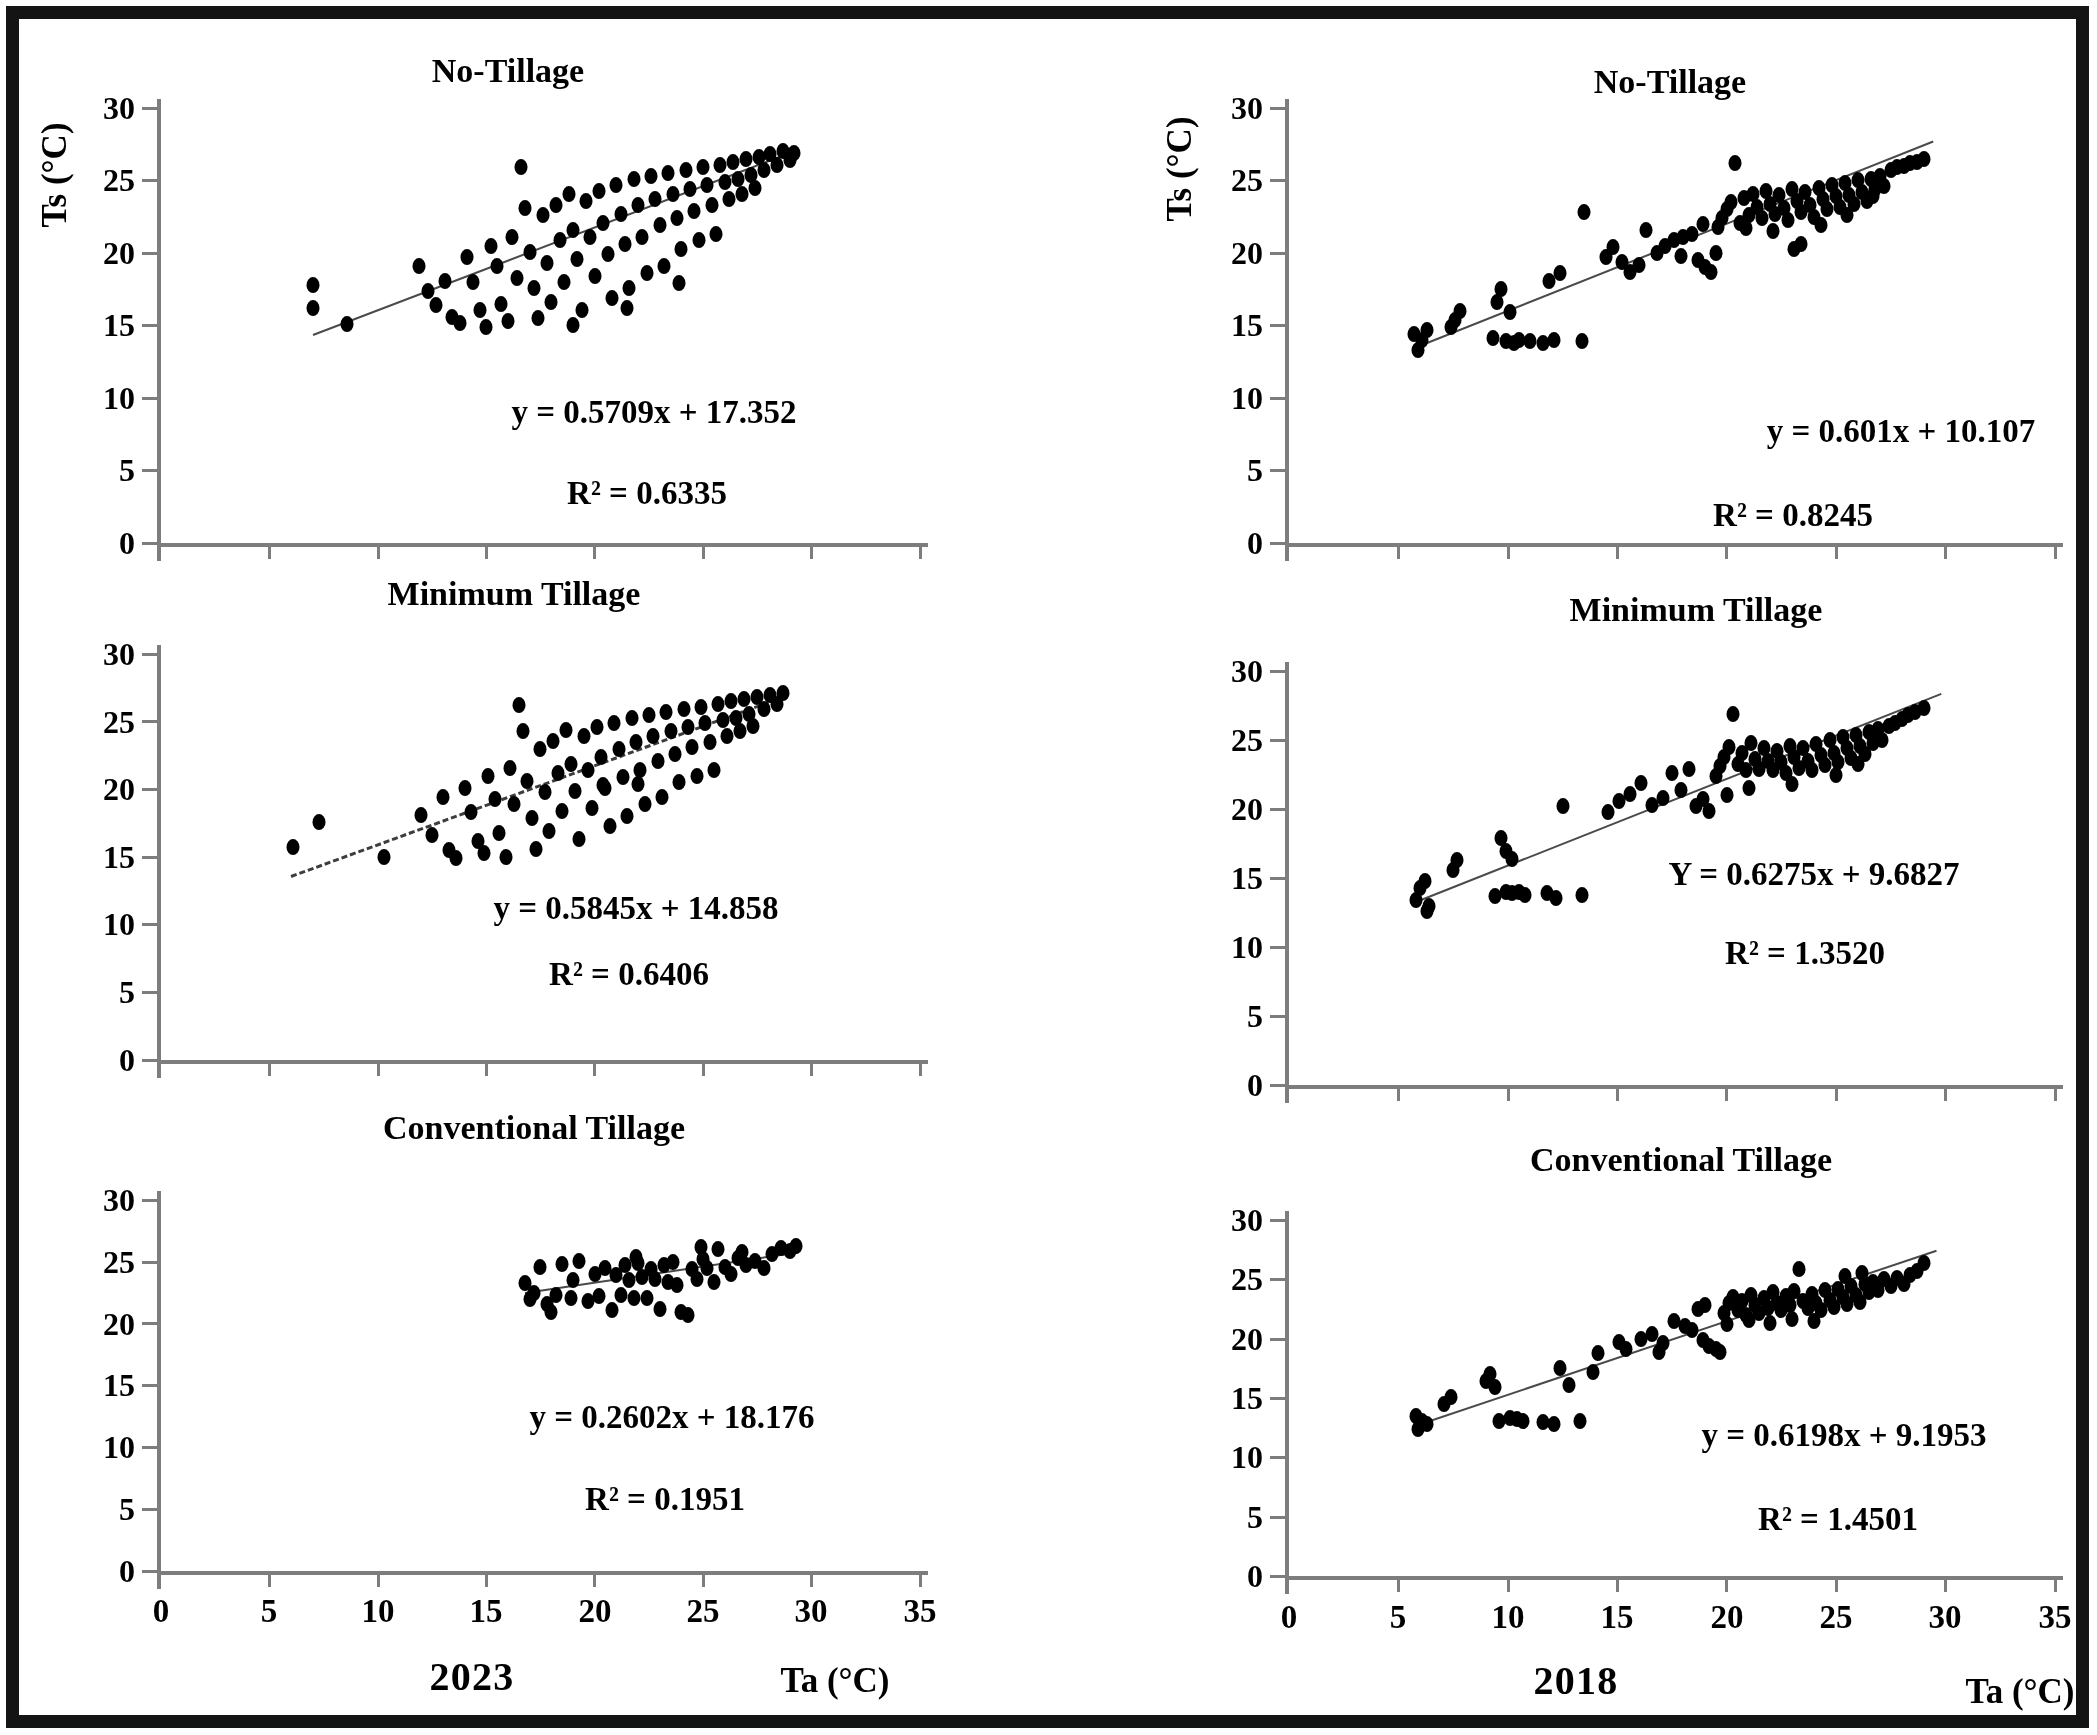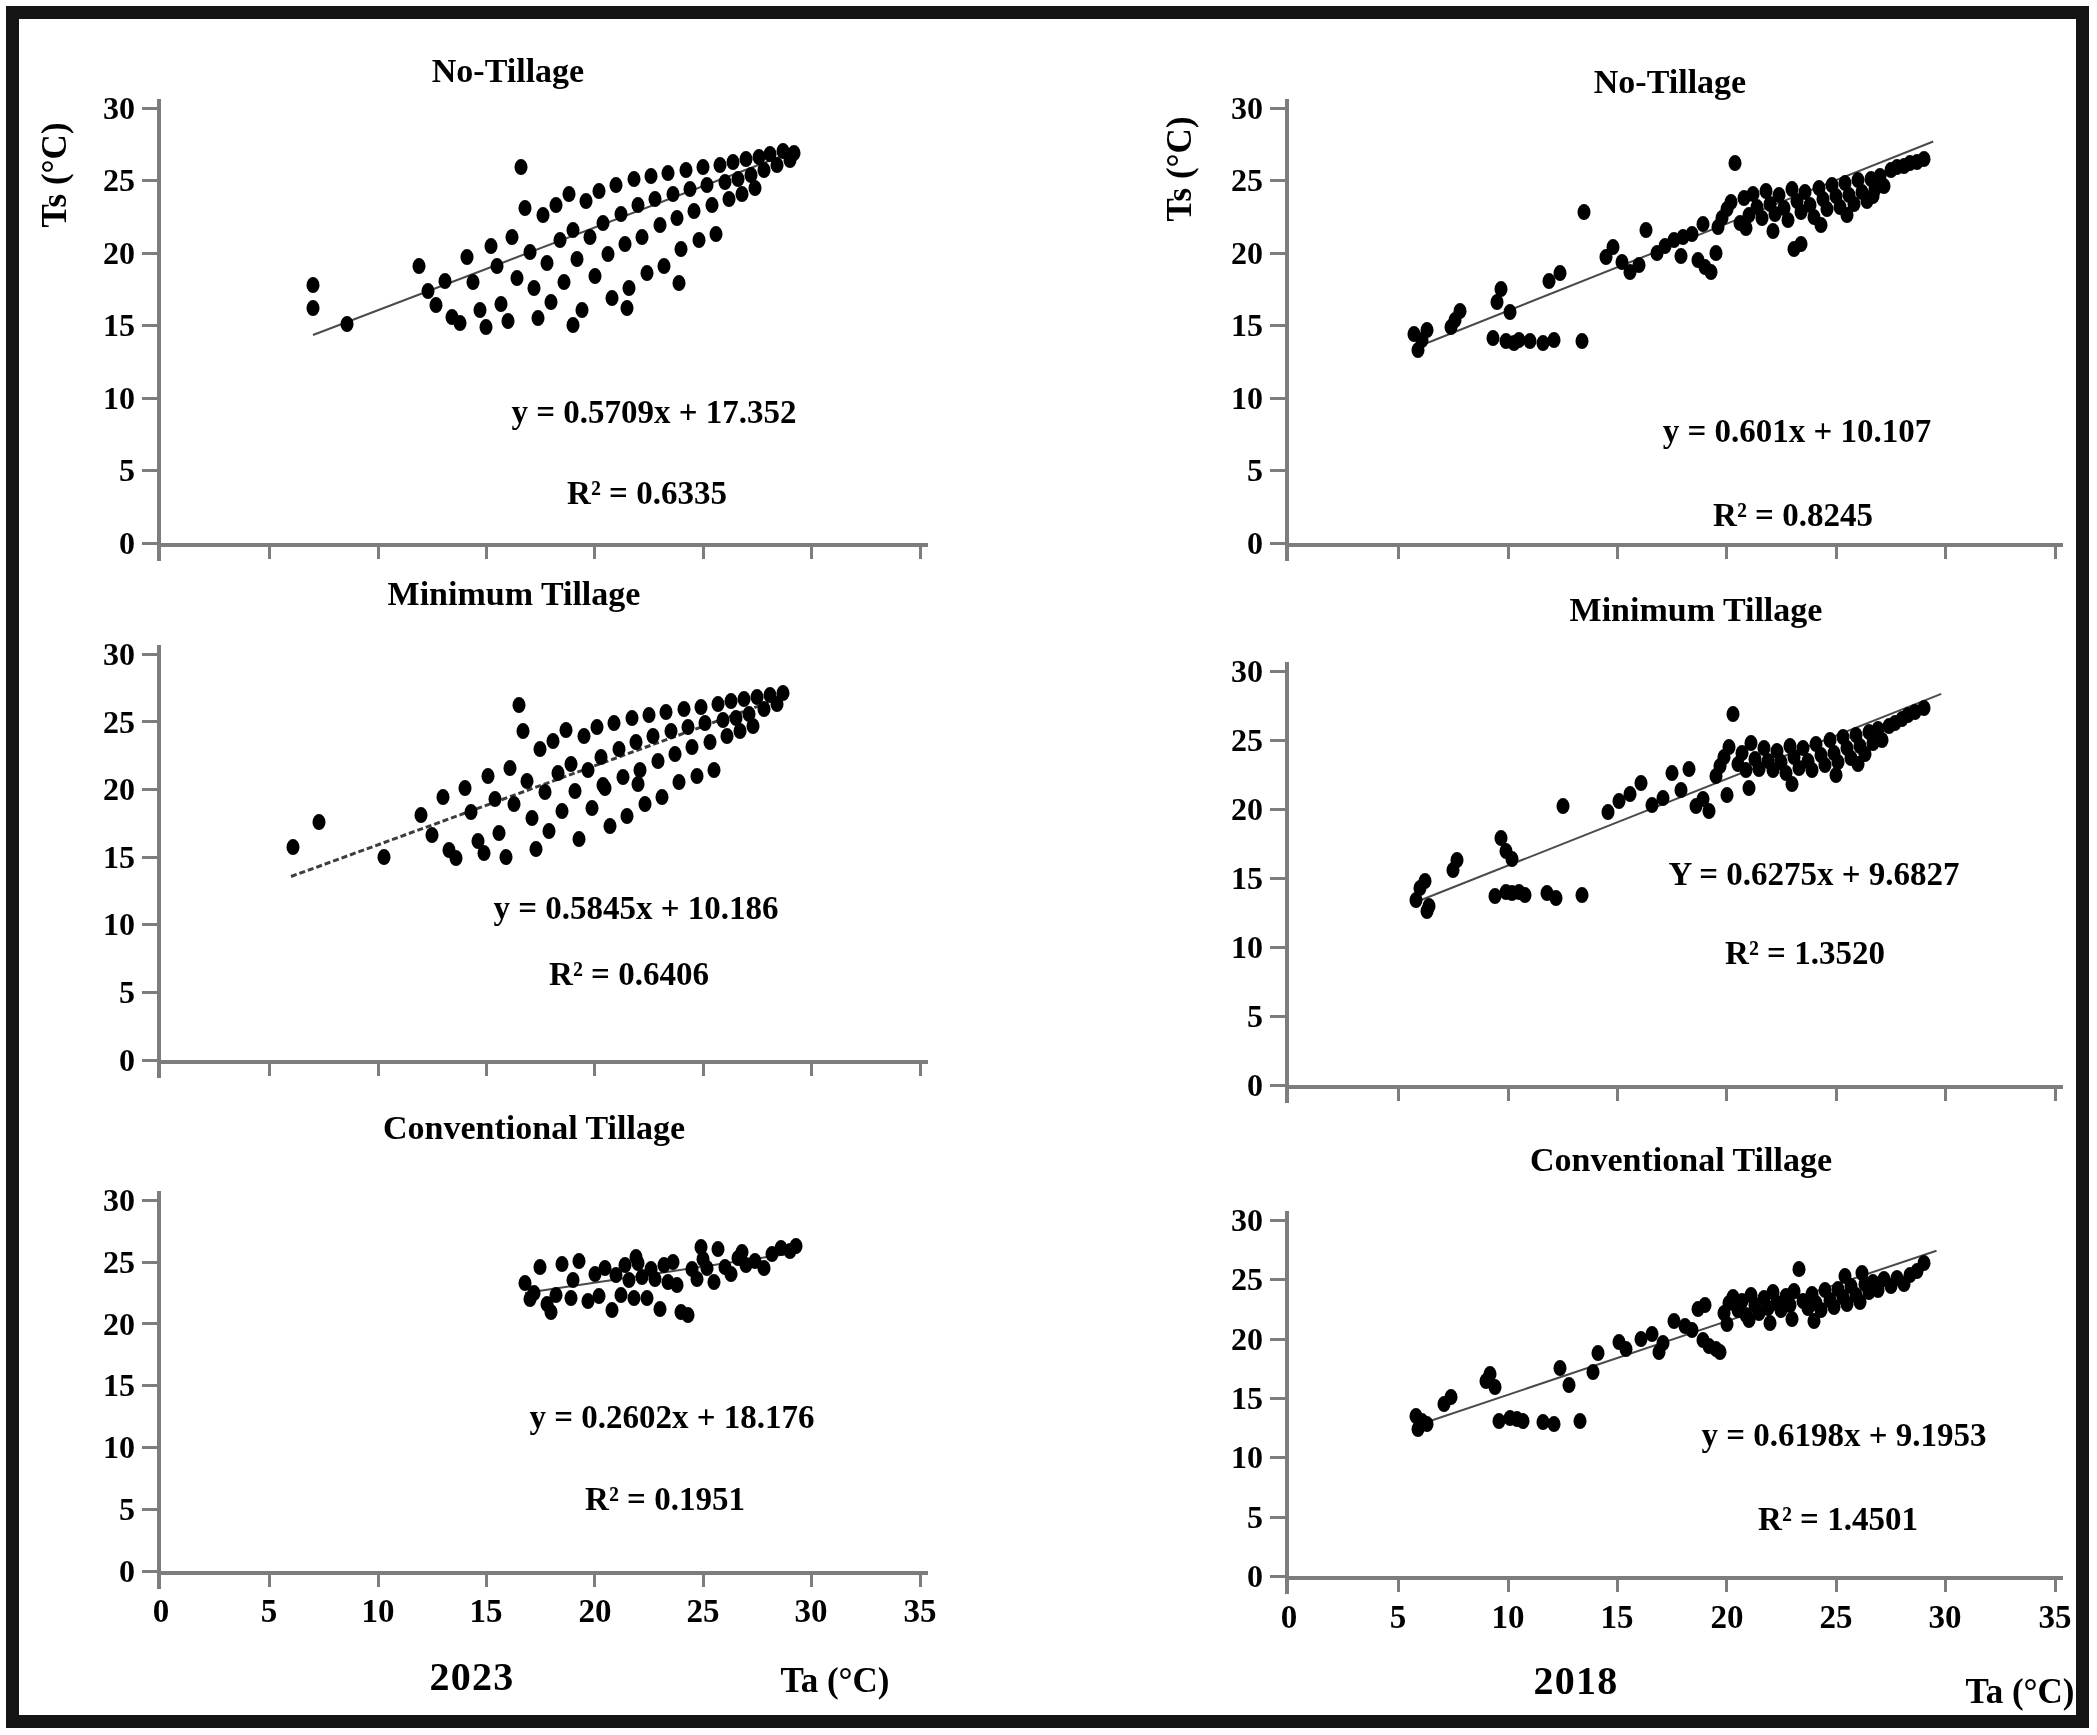--- a/index.html
+++ b/index.html
@@ -686,25 +686,25 @@
       <div class="dot" style="left: 602px; top: 66px;"></div>
       <div class="dot" style="left: 608px; top: 58px;"></div>
       <div class="dot" style="left: 615px; top: 64px;"></div>
       <div class="dot" style="left: 621px; top: 55px;"></div>
       <div class="dot" style="left: 628px; top: 51px;"></div>
       <div class="dot" style="left: 635px; top: 43px;"></div>
     </div>
 
   <div class="eq" style="left:654px;top:412px;">y = 0.5709x + 17.352</div>
   <div class="eq" style="left:647px;top:493px;">R² = 0.6335</div>
-  <div class="eq" style="left:636px;top:908px;">y = 0.5845x + 10.186</div>
+  <div class="eq" style="left:636px;top:908px;">y = 0.5845x + 14.858</div>
   <div class="eq" style="left:629px;top:974px;">R² = 0.6406</div>
   <div class="eq" style="left:672px;top:1417px;">y = 0.2602x + 18.176</div>
   <div class="eq" style="left:665px;top:1499px;">R² = 0.1951</div>
-  <div class="eq" style="left:1797px;top:431px;">y = 0.601x + 10.107</div>
+  <div class="eq" style="left:1901px;top:431px;">y = 0.601x + 10.107</div>
   <div class="eq" style="left:1793px;top:515px;">R² = 0.8245</div>
   <div class="eq" style="left:1814px;top:874px;">Y = 0.6275x + 9.6827</div>
   <div class="eq" style="left:1805px;top:953px;">R² = 1.3520</div>
   <div class="eq" style="left:1844px;top:1435px;">y = 0.6198x + 9.1953</div>
   <div class="eq" style="left:1838px;top:1519px;">R² = 1.4501</div>
 
   <div class="year-label" style="left:472px;top:1676px;">2023</div>
   <div class="axis-label" style="left:835px;top:1681px;">Ta (°C)</div>
   <div class="year-label" style="left:1576px;top:1680px;">2018</div>
   <div class="axis-label" style="left:2020px;top:1692px;">Ta (°C)</div>

